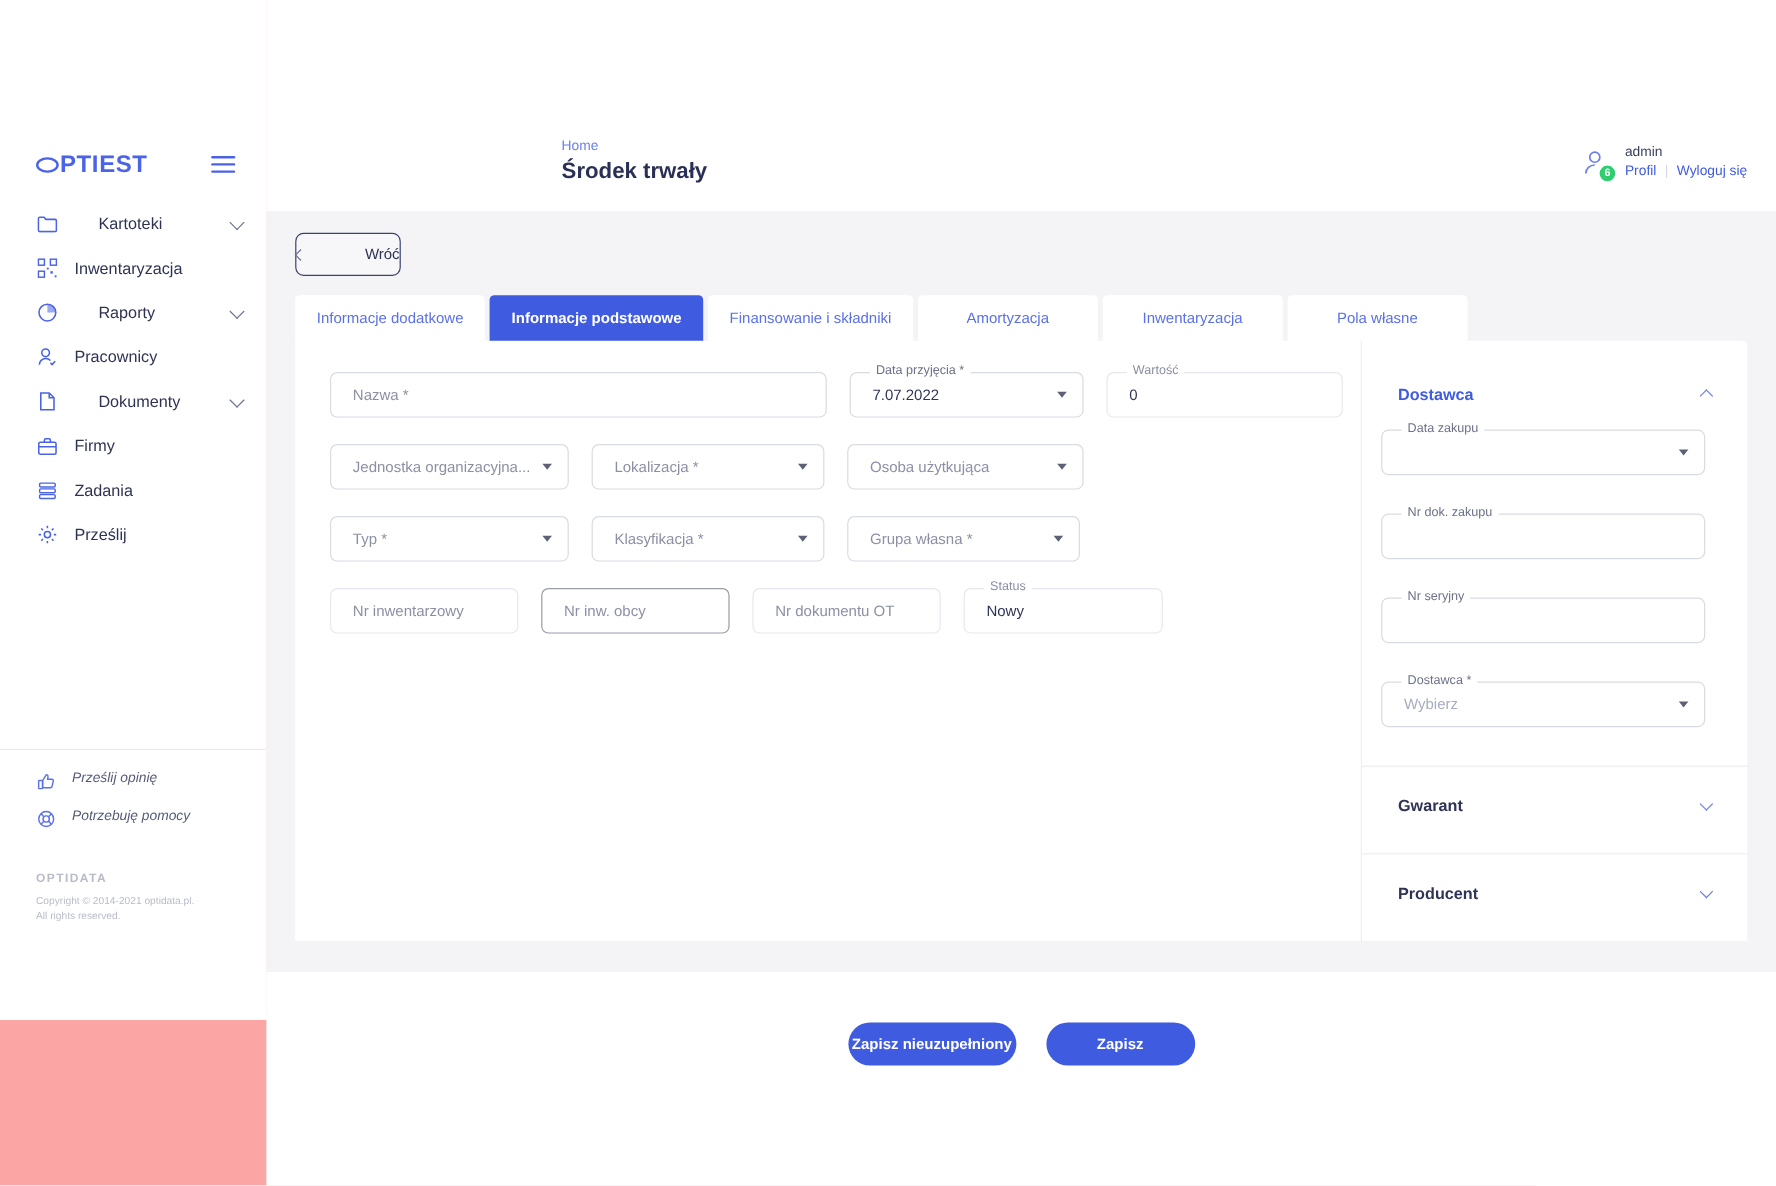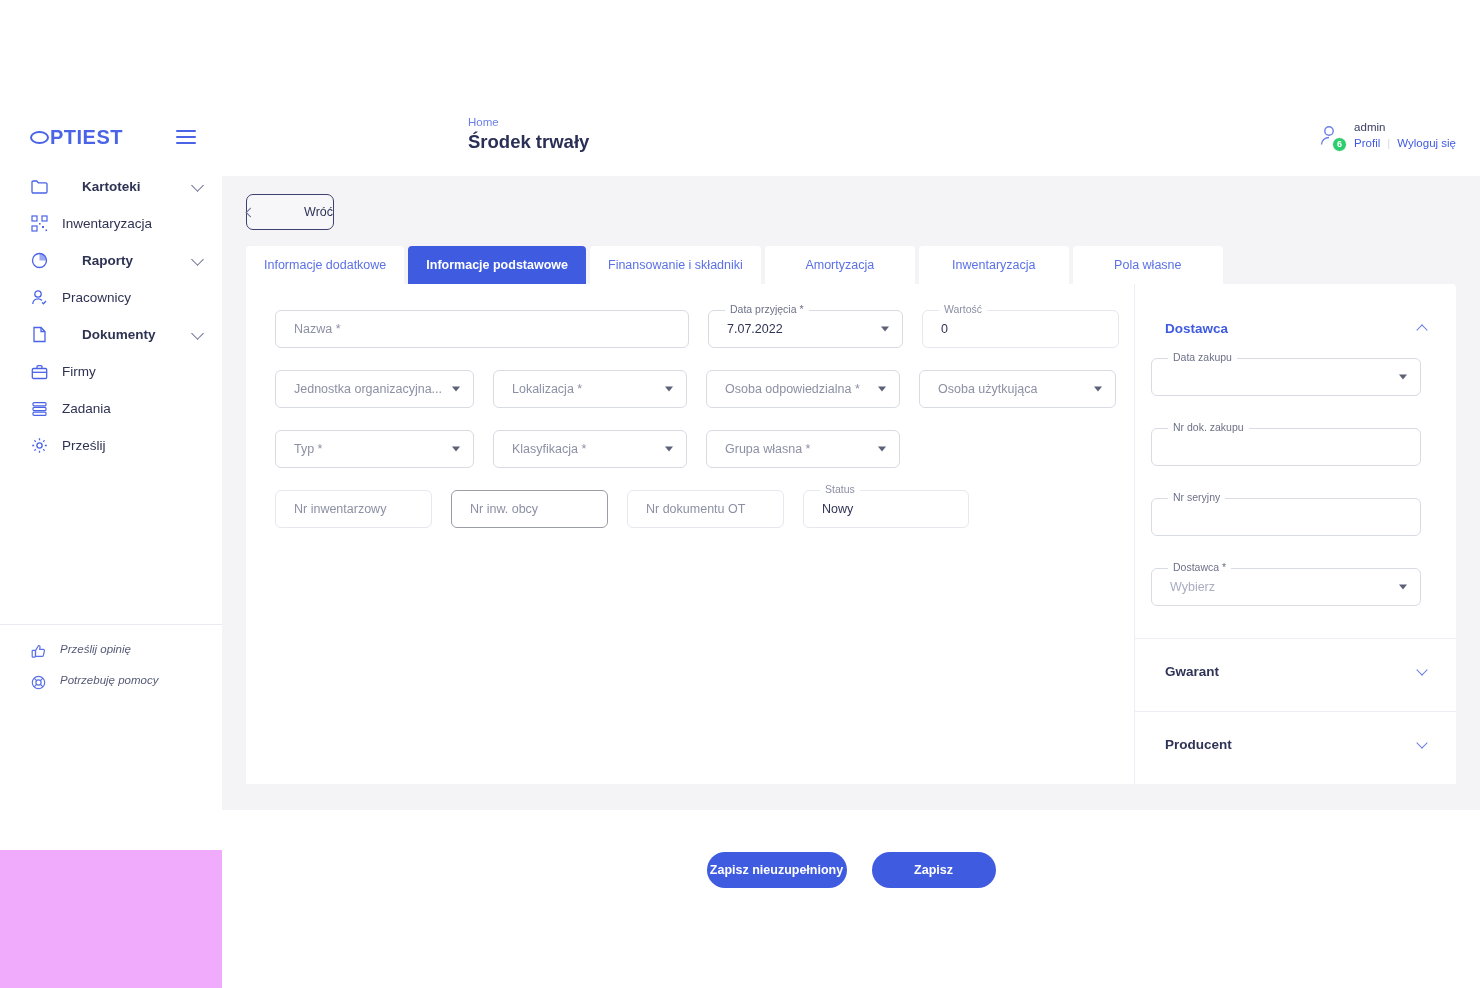--- a/index.html
+++ b/index.html
@@ -2,21 +2,21 @@
 <html><head>
 <meta charset="utf-8">
 <style>
   * { box-sizing: border-box; margin: 0; padding: 0; }
   html, body {
     width: 1480px; height: 988px;
     background: #ffffff;
     font-family: "Liberation Sans", sans-serif;
     overflow: hidden;
   }
-  .app { position: relative; width: 1280px; height: 988px; background:#f0abfc; }
+  .app { position: relative; width: 1280px; height: 988px; background:#fca5a5; }
 
   
   .sidebar {
     position: absolute; left: 0; top: 0;
     width: 222px; height: 850px;
     background: #ffffff;
     display: flex; flex-direction: column;
   }
   .logo-row {
     display: flex; align-items: center; justify-content: space-between;
@@ -44,21 +44,21 @@
     height: 37px; padding: 0 20px 0 30px;
     color: #2e3353; font-size: 13.5px;
     cursor: pointer;
   }
   .nav-item .ico {
     width: 19px; height: 19px; margin-right: 13px;
     display:flex; align-items:center; justify-content:center;
     flex: 0 0 19px;
   }
   .nav-item .lbl { flex: 1; }
-  .nav-item.bold .lbl { font-weight: 700; padding-left: 20px; }
+  .nav-item.bold .lbl { font-weight: 400; padding-left: 20px; }
   .chev-d { width: 9px; height: 9px; border-right: 1.6px solid #6b7290; border-bottom: 1.6px solid #6b7290;
             transform: rotate(45deg); margin-bottom:3px; }
 
   .sb-divider { margin: 160px 0 0 0; border-top: 1px solid #e9eaf0; }
   .help-block { padding-top: 18px; }
   .help-item { display:flex; height:31px; padding:0 20px 0 30px; color:#555b77; font-size:11.5px; cursor:pointer;font-style:italic;}
   .help-item .ico { width:17px; height:17px; margin-right:13px; display:flex; align-items:center; justify-content:center;}
   .brand-foot { padding: 22px 20px 0 30px; }
   .brand-foot .bname { font-size: 10px; font-weight: 700; color: #b9bcc9; letter-spacing: 1.2px; }
   .brand-foot .copy { font-size: 8.5px; color: #b9bcc9; line-height: 1.5; margin-top: 6px; }
@@ -316,20 +316,27 @@
           <svg width="15" height="15" viewBox="0 0 15 15">
             <circle cx="7.5" cy="7.5" r="6.2" fill="none" stroke="#5b71e6" stroke-width="1.2"></circle>
             <circle cx="7.5" cy="7.5" r="2.6" fill="none" stroke="#5b71e6" stroke-width="1.2"></circle>
             <path d="M3.1 3.1l2.5 2.5M9.4 9.4l2.5 2.5M11.9 3.1L9.4 5.6M5.6 9.4l-2.5 2.5" stroke="#5b71e6" stroke-width="1.2"></path>
           </svg>
         </span>
         <span>Potrzebuję pomocy</span>
       </div>
     </div>
 
+    <div class="brand-foot">
+      <div class="bname">OPTIDATA</div>
+      <div class="copy">
+        <div>Copyright © 2014-2021 optidata.pl.</div>
+        <div>All rights reserved.</div>
+      </div>
+    </div>
   </aside>
 
   <section class="main">
     <div class="topbar-wrap"></div>
     <div class="crumbs">Home</div>
     <h1 class="page-title">Środek trwały</h1>
 
     <div class="userbox">
       <div class="avatar">
         <svg width="26" height="26" viewBox="0 0 26 26">
@@ -401,25 +408,20 @@
             <div class="field" style="width:199px;">
               <div class="box"></div>
               <span class="ph">Jednostka organizacyjna...</span>
               <span class="caret"></span>
             </div>
             <div class="field" style="width:194px;">
               <div class="box"></div>
               <span class="ph">Lokalizacja *</span>
               <span class="caret"></span>
             </div>
-            <div class="field" style="width:194px;">
-              <div class="box"></div>
-              <span class="ph">Osoba odpowiedzialna *</span>
-              <span class="caret"></span>
-            </div>
             <div class="field" style="width:197px;">
               <div class="box"></div>
               <span class="ph">Osoba użytkująca</span>
               <span class="caret"></span>
             </div>
           </div>
 
           <div class="frow">
             <div class="field" style="width:199px;">
               <div class="box"></div>

